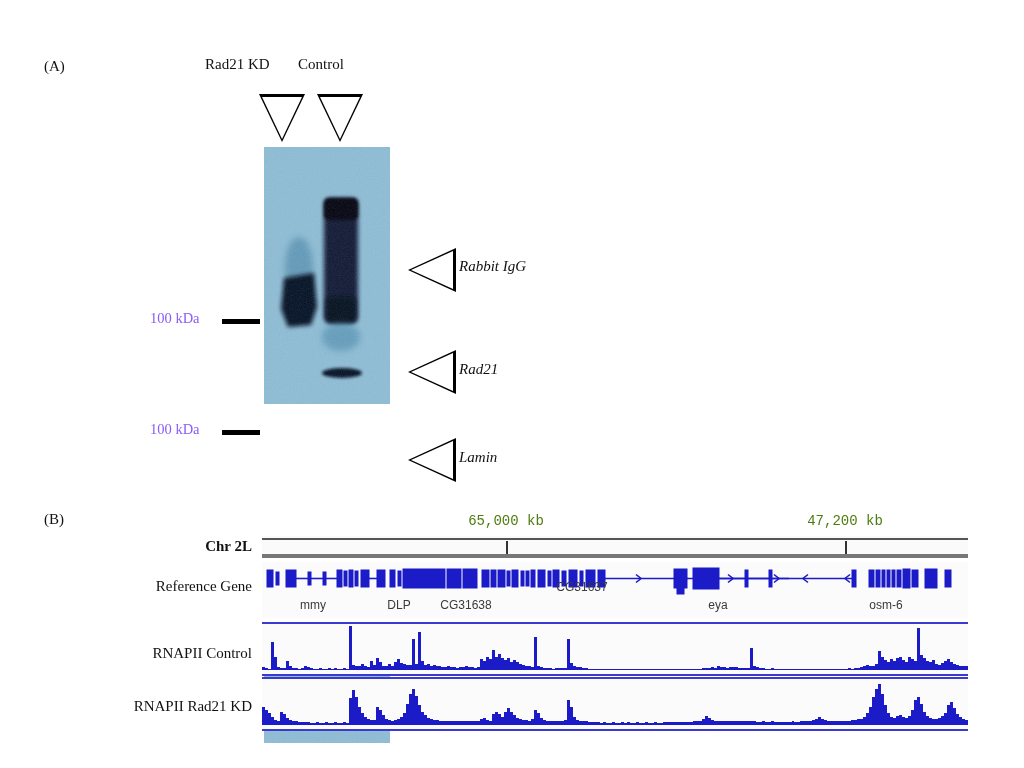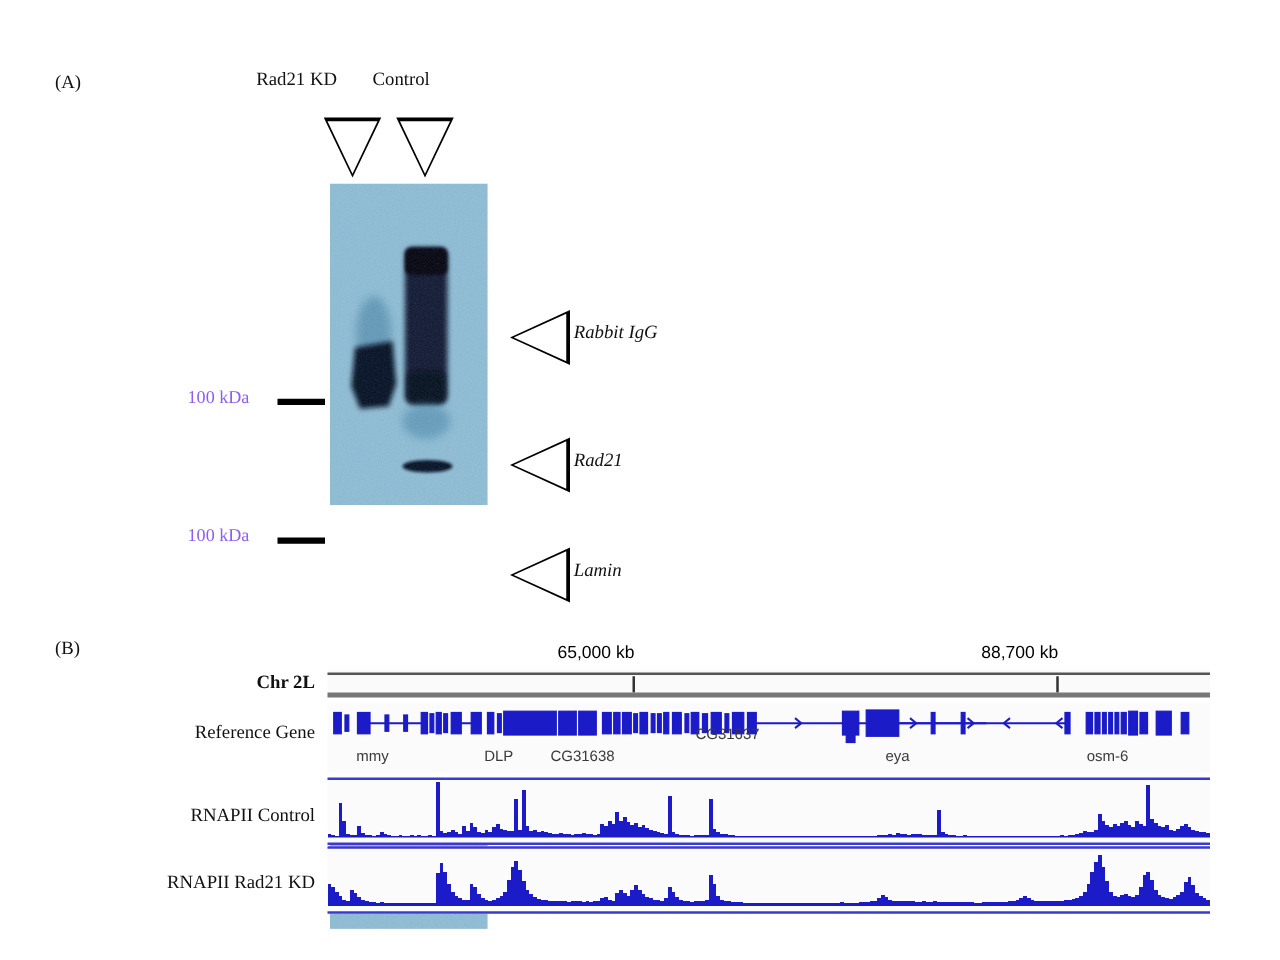--- a/index.html
+++ b/index.html
@@ -94,25 +94,25 @@
 
   
   .track-label {
     font-family: "Liberation Serif", serif;
     font-size: 15px;
     text-align: right;
     white-space: nowrap;
     color: #111;
   }
   .ruler-tick-label {
-    font-family: Liberation Sans, sans-serif;
+    font-family: Liberation Mono, monospace;
     font-size: 14px;
     white-space: nowrap;
-    color: #000000;
-    text-align: left;
+    color: #4d7c0f;
+    text-align: center;
   }
   .ruler-band {
     position: absolute;
     left: 262px;
     width: 706px;
     background: #fafafa;
   }
   .ruler-rule-thin {
     position: absolute;
     left: 262px;
@@ -235,21 +235,21 @@
 <div class="abs" style="left:408px; top:438px;">
   <div class="tri-left"></div>
 </div>
 <div class="abs arrow-text" style="left:459px; top:449px;">Lamin</div>
 
 <div class="abs panel-letter" style="left:44px; top:511px;">(B)</div>
 
 <div class="abs track-label" style="left:100px; top:538px; width:152px;font-weight:bold;">Chr 2L</div>
 
 <div class="abs ruler-tick-label" style="left:446px; top:513px; width:120px;">65,000 kb</div>
-<div class="abs ruler-tick-label" style="left:785px; top:513px; width:120px;">88,700 kb</div>
+<div class="abs ruler-tick-label" style="left:785px; top:513px; width:120px;">47,200 kb</div>
 
 <div class="ruler-band abs" style="top:536px; height:18px;">
   <div class="tickmark abs" style="left:244px; top:5px; height:13px;"></div>
   <div class="tickmark abs" style="left:583px; top:5px; height:13px;"></div>
 </div>
 <div class="ruler-rule-thin abs" style="top:538px;"></div>
 <div class="ruler-rule-thick abs" style="top:554px;"></div>
 
 <div class="abs track-label" style="left:100px; top:578px; width:152px;">Reference Gene</div>
 
@@ -329,21 +329,21 @@
       <rect x="630" y="8" width="3" height="17"></rect>
       <rect x="635" y="8" width="4" height="17"></rect>
       <rect x="641" y="7" width="7" height="19"></rect>
       <rect x="650" y="8" width="6" height="17"></rect>
       <rect x="663" y="7" width="12" height="19"></rect>
       <rect x="683" y="8" width="6" height="17"></rect>
     </g>
   </svg>
 </div>
 
-<div class="gene-name abs" style="top:598px; left:262px; width:72px;">mmy</div>
+<div class="gene-name abs" style="top:598px; left:277px; width:72px;">mmy</div>
 <div class="gene-name abs" style="top:598px; left:363px; width:72px;">DLP</div>
 <div class="gene-name abs" style="top:598px; left:424px; width:84px;">CG31638</div>
 <div class="gene-name abs" style="top:580px; left:540px; width:84px;">CG31637</div>
 <div class="gene-name abs" style="top:598px; left:682px; width:72px;">eya</div>
 <div class="gene-name abs" style="top:598px; left:850px; width:72px;">osm-6</div>
 
 <div class="abs track-label" style="left:92px; top:645px; width:160px;">RNAPII Control</div>
 <div class="signal-track abs" style="top:622px; height:50px;">
   <svg width="706" height="46" viewBox="0 0 706 46" preserveAspectRatio="none" id="sig-control">
       <path d="M 0 46 L 0.00 43.33 L 2.99 43.33 L 2.99 44.22 L 5.98 44.22 L 5.98 44.66 L 8.97 44.66 L 8.97 18.41 L 11.97 18.41 L 11.97 32.65 L 14.96 32.65 L 14.96 42.88 L 17.95 42.88 L 17.95 43.77 L 20.94 43.77 L 20.94 44.22 L 23.93 44.22 L 23.93 37.10 L 26.92 37.10 L 26.92 42.44 L 29.92 42.44 L 29.92 43.77 L 32.91 43.77 L 32.91 44.22 L 35.90 44.22 L 35.90 44.66 L 38.89 44.66 L 38.89 43.77 L 41.88 43.77 L 41.88 41.99 L 44.87 41.99 L 44.87 43.33 L 47.86 43.33 L 47.86 44.22 L 50.86 44.22 L 50.86 44.66 L 53.85 44.66 L 53.85 44.66 L 56.84 44.66 L 56.84 44.22 L 59.83 44.22 L 59.83 44.66 L 62.82 44.66 L 62.82 44.66 L 65.81 44.66 L 65.81 44.22 L 68.81 44.22 L 68.81 44.66 L 71.80 44.66 L 71.80 44.22 L 74.79 44.22 L 74.79 44.66 L 77.78 44.66 L 77.78 44.66 L 80.77 44.66 L 80.77 44.22 L 83.76 44.22 L 83.76 44.66 L 86.75 44.66 L 86.75 1.50 L 89.75 1.50 L 89.75 40.66 L 92.74 40.66 L 92.74 42.44 L 95.73 42.44 L 95.73 41.55 L 98.72 41.55 L 98.72 39.77 L 101.71 39.77 L 101.71 41.99 L 104.70 41.99 L 104.70 42.88 L 107.69 42.88 L 107.69 37.10 L 110.69 37.10 L 110.69 40.66 L 113.68 40.66 L 113.68 34.43 L 116.67 34.43 L 116.67 37.99 L 119.66 37.99 L 119.66 41.55 L 122.65 41.55 L 122.65 42.44 L 125.64 42.44 L 125.64 39.77 L 128.64 39.77 L 128.64 41.99 L 131.63 41.99 L 131.63 37.99 L 134.62 37.99 L 134.62 35.32 L 137.61 35.32 L 137.61 38.88 L 140.60 38.88 L 140.60 40.22 L 143.59 40.22 L 143.59 41.10 L 146.58 41.10 L 146.58 40.66 L 149.58 40.66 L 149.58 14.85 L 152.57 14.85 L 152.57 39.77 L 155.56 39.77 L 155.56 7.73 L 158.55 7.73 L 158.55 37.10 L 161.54 37.10 L 161.54 40.66 L 164.53 40.66 L 164.53 39.77 L 167.53 39.77 L 167.53 41.55 L 170.52 41.55 L 170.52 41.10 L 173.51 41.10 L 173.51 41.99 L 176.50 41.99 L 176.50 42.44 L 179.49 42.44 L 179.49 42.88 L 182.48 42.88 L 182.48 43.33 L 185.47 43.33 L 185.47 42.44 L 188.47 42.44 L 188.47 42.88 L 191.46 42.88 L 191.46 43.33 L 194.45 43.33 L 194.45 43.77 L 197.44 43.77 L 197.44 42.88 L 200.43 42.88 L 200.43 43.33 L 203.42 43.33 L 203.42 42.44 L 206.42 42.44 L 206.42 42.88 L 209.41 42.88 L 209.41 43.33 L 212.40 43.33 L 212.40 43.77 L 215.39 43.77 L 215.39 43.33 L 218.38 43.33 L 218.38 34.88 L 221.37 34.88 L 221.37 37.10 L 224.36 37.10 L 224.36 32.65 L 227.36 32.65 L 227.36 35.32 L 230.35 35.32 L 230.35 25.97 L 233.34 25.97 L 233.34 32.65 L 236.33 32.65 L 236.33 29.98 L 239.32 29.98 L 239.32 33.54 L 242.31 33.54 L 242.31 36.21 L 245.31 36.21 L 245.31 34.43 L 248.30 34.43 L 248.30 37.99 L 251.29 37.99 L 251.29 36.21 L 254.28 36.21 L 254.28 38.44 L 257.27 38.44 L 257.27 40.22 L 260.26 40.22 L 260.26 41.10 L 263.25 41.10 L 263.25 41.99 L 266.25 41.99 L 266.25 42.44 L 269.24 42.44 L 269.24 42.88 L 272.23 42.88 L 272.23 12.63 L 275.22 12.63 L 275.22 41.99 L 278.21 41.99 L 278.21 43.33 L 281.20 43.33 L 281.20 43.77 L 284.19 43.77 L 284.19 44.22 L 287.19 44.22 L 287.19 44.22 L 290.18 44.22 L 290.18 44.66 L 293.17 44.66 L 293.17 44.22 L 296.16 44.22 L 296.16 43.77 L 299.15 43.77 L 299.15 44.22 L 302.14 44.22 L 302.14 43.77 L 305.14 43.77 L 305.14 14.85 L 308.13 14.85 L 308.13 38.88 L 311.12 38.88 L 311.12 41.55 L 314.11 41.55 L 314.11 42.88 L 317.10 42.88 L 317.10 43.33 L 320.09 43.33 L 320.09 43.77 L 323.08 43.77 L 323.08 44.22 L 326.08 44.22 L 326.08 44.66 L 329.07 44.66 L 329.07 44.66 L 332.06 44.66 L 332.06 44.80 L 335.05 44.80 L 335.05 44.80 L 338.04 44.80 L 338.04 44.80 L 341.03 44.80 L 341.03 44.80 L 344.03 44.80 L 344.03 44.80 L 347.02 44.80 L 347.02 44.66 L 350.01 44.66 L 350.01 44.80 L 353.00 44.80 L 353.00 44.80 L 355.99 44.80 L 355.99 44.80 L 358.98 44.80 L 358.98 44.80 L 361.97 44.80 L 361.97 44.80 L 364.97 44.80 L 364.97 44.66 L 367.96 44.66 L 367.96 44.80 L 370.95 44.80 L 370.95 44.80 L 373.94 44.80 L 373.94 44.80 L 376.93 44.80 L 376.93 44.80 L 379.92 44.80 L 379.92 44.80 L 382.92 44.80 L 382.92 44.80 L 385.91 44.80 L 385.91 44.80 L 388.90 44.80 L 388.90 44.80 L 391.89 44.80 L 391.89 44.80 L 394.88 44.80 L 394.88 44.80 L 397.87 44.80 L 397.87 44.80 L 400.86 44.80 L 400.86 44.80 L 403.86 44.80 L 403.86 44.66 L 406.85 44.66 L 406.85 44.66 L 409.84 44.66 L 409.84 44.66 L 412.83 44.66 L 412.83 44.66 L 415.82 44.66 L 415.82 44.66 L 418.81 44.66 L 418.81 44.80 L 421.81 44.80 L 421.81 44.80 L 424.80 44.80 L 424.80 44.80 L 427.79 44.80 L 427.79 44.80 L 430.78 44.80 L 430.78 44.80 L 433.77 44.80 L 433.77 44.66 L 436.76 44.66 L 436.76 44.66 L 439.75 44.66 L 439.75 43.77 L 442.75 43.77 L 442.75 44.22 L 445.74 44.22 L 445.74 43.77 L 448.73 43.77 L 448.73 43.33 L 451.72 43.33 L 451.72 43.77 L 454.71 43.77 L 454.71 42.44 L 457.70 42.44 L 457.70 42.88 L 460.69 42.88 L 460.69 43.33 L 463.69 43.33 L 463.69 43.77 L 466.68 43.77 L 466.68 43.33 L 469.67 43.33 L 469.67 42.88 L 472.66 42.88 L 472.66 43.33 L 475.65 43.33 L 475.65 43.77 L 478.64 43.77 L 478.64 44.22 L 481.64 44.22 L 481.64 43.77 L 484.63 43.77 L 484.63 44.22 L 487.62 44.22 L 487.62 23.75 L 490.61 23.75 L 490.61 41.99 L 493.60 41.99 L 493.60 43.33 L 496.59 43.33 L 496.59 43.77 L 499.58 43.77 L 499.58 44.22 L 502.58 44.22 L 502.58 44.66 L 505.57 44.66 L 505.57 44.66 L 508.56 44.66 L 508.56 44.22 L 511.55 44.22 L 511.55 44.66 L 514.54 44.66 L 514.54 44.66 L 517.53 44.66 L 517.53 44.80 L 520.53 44.80 L 520.53 44.80 L 523.52 44.80 L 523.52 44.80 L 526.51 44.80 L 526.51 44.80 L 529.50 44.80 L 529.50 44.80 L 532.49 44.80 L 532.49 44.66 L 535.48 44.66 L 535.48 44.66 L 538.47 44.66 L 538.47 44.80 L 541.47 44.80 L 541.47 44.80 L 544.46 44.80 L 544.46 44.80 L 547.45 44.80 L 547.45 44.80 L 550.44 44.80 L 550.44 44.80 L 553.43 44.80 L 553.43 44.80 L 556.42 44.80 L 556.42 44.80 L 559.42 44.80 L 559.42 44.66 L 562.41 44.66 L 562.41 44.66 L 565.40 44.66 L 565.40 44.80 L 568.39 44.80 L 568.39 44.80 L 571.38 44.80 L 571.38 44.80 L 574.37 44.80 L 574.37 44.80 L 577.36 44.80 L 577.36 44.80 L 580.36 44.80 L 580.36 44.80 L 583.35 44.80 L 583.35 44.66 L 586.34 44.66 L 586.34 44.22 L 589.33 44.22 L 589.33 44.66 L 592.32 44.66 L 592.32 43.77 L 595.31 43.77 L 595.31 44.22 L 598.31 44.22 L 598.31 43.33 L 601.30 43.33 L 601.30 42.44 L 604.29 42.44 L 604.29 40.66 L 607.28 40.66 L 607.28 41.55 L 610.27 41.55 L 610.27 41.99 L 613.26 41.99 L 613.26 39.77 L 616.25 39.77 L 616.25 27.31 L 619.25 27.31 L 619.25 32.65 L 622.24 32.65 L 622.24 36.21 L 625.23 36.21 L 625.23 37.99 L 628.22 37.99 L 628.22 35.32 L 631.21 35.32 L 631.21 37.10 L 634.20 37.10 L 634.20 34.43 L 637.19 34.43 L 637.19 32.65 L 640.19 32.65 L 640.19 36.21 L 643.18 36.21 L 643.18 37.99 L 646.17 37.99 L 646.17 32.65 L 649.16 32.65 L 649.16 35.32 L 652.15 35.32 L 652.15 37.10 L 655.14 37.10 L 655.14 3.73 L 658.14 3.73 L 658.14 30.87 L 661.13 30.87 L 661.13 34.43 L 664.12 34.43 L 664.12 37.10 L 667.11 37.10 L 667.11 37.99 L 670.10 37.99 L 670.10 36.21 L 673.09 36.21 L 673.09 39.77 L 676.08 39.77 L 676.08 40.66 L 679.08 40.66 L 679.08 38.88 L 682.07 38.88 L 682.07 37.10 L 685.06 37.10 L 685.06 35.32 L 688.05 35.32 L 688.05 37.99 L 691.04 37.99 L 691.04 39.77 L 694.03 39.77 L 694.03 40.66 L 697.03 40.66 L 697.03 41.55 L 700.02 41.55 L 700.02 41.99 L 703.01 41.99 L 703.01 42.44 L 706.00 42.44 L 706 46 Z" fill="#1b1bc8" shape-rendering="crispEdges"></path>

